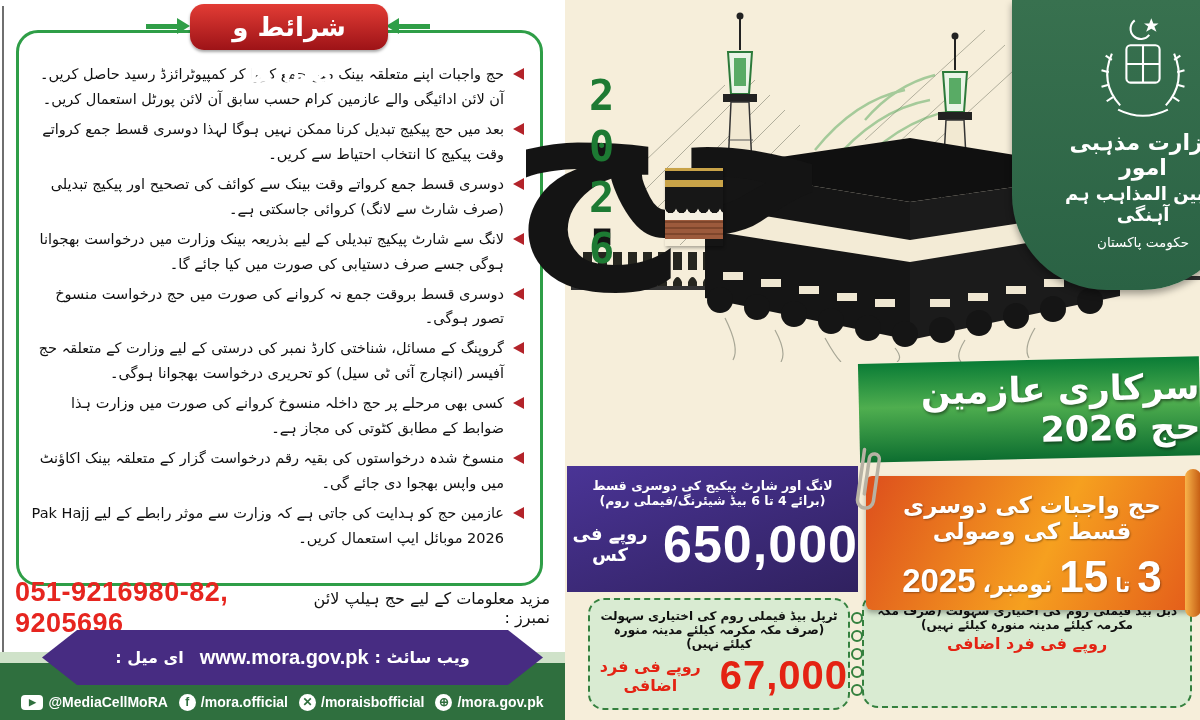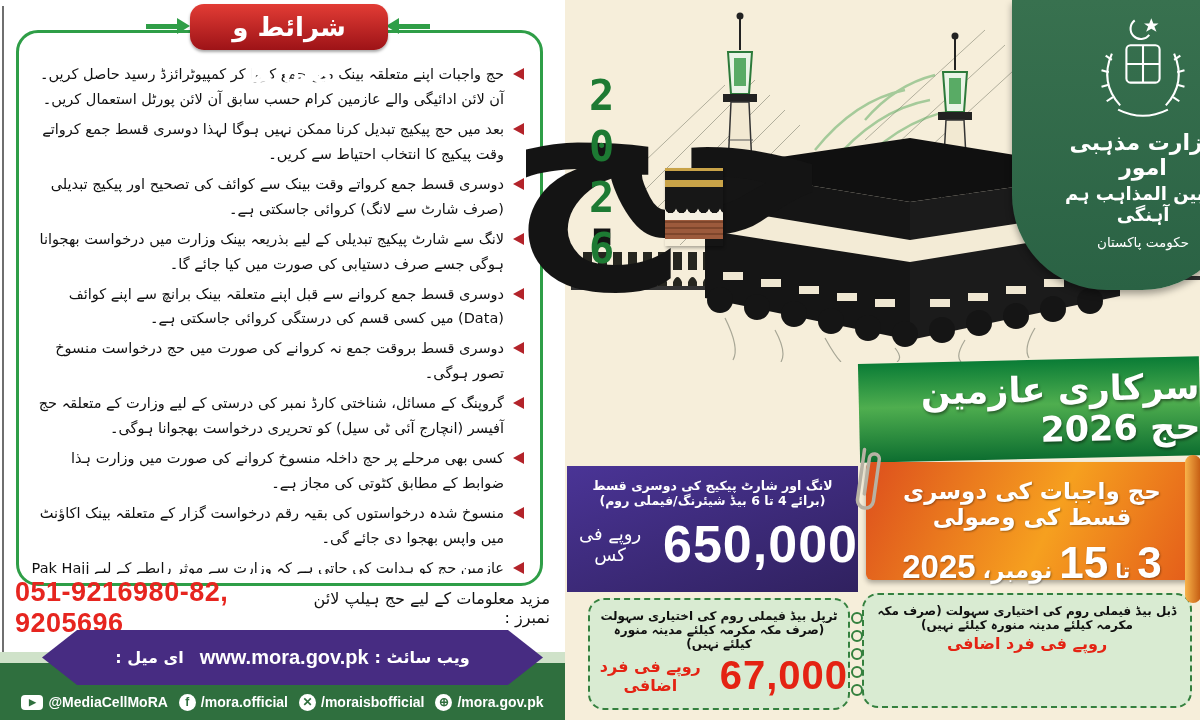--- a/index.html
+++ b/index.html
@@ -86,23 +86,23 @@
   .main-banner{left:294px;top:360px;width:341px;height:99px;z-index:4;display:flex;align-items:center;
              justify-content:center;color:#fff;font-size:35px;font-weight:800;direction:rtl;
              background:linear-gradient(180deg,#0a7c36,#4fae4f 45%,#0d6e30);
              transform:rotate(-1.3deg);text-shadow:1px 2px 3px rgba(0,0,0,.45);}
 
   .purple-box{left:2px;top:466px;width:291px;height:126px;z-index:5;text-align:center;color:#fff;
              background:linear-gradient(160deg,#4a3496,#30215f);padding-top:12px;box-sizing:border-box;}
   .pk-label{font-size:12.5px;font-weight:bold;direction:rtl;padding:0 8px;}
   .pk-row{display:flex;direction:rtl;align-items:center;justify-content:center;gap:10px;margin-top:6px;}
   .pk-amount{font-size:52px;font-weight:800;font-family:"Liberation Sans",sans-serif;letter-spacing:1px;}
-  .pk-unit{font-size:18px;font-weight:normal;}
-
-  .scroll{left:301px;top:462px;width:332px;height:118px;z-index:4;color:#fff;text-align:center;
+  .pk-unit{font-size:18px;font-weight:bold;}
+
+  .scroll{left:301px;top:476px;width:332px;height:134px;z-index:4;color:#fff;text-align:center;
           background:linear-gradient(115deg,#dd4f1d,#f6a01f 55%,#e35a1a);border-radius:6px;
           box-shadow:0 3px 5px rgba(0,0,0,.3);}
   .scroll-roll{position:absolute;right:-3px;top:-7px;width:16px;height:148px;border-radius:8px;
           background:linear-gradient(90deg,#f8b34a,#c35a11);}
   .s-title{font-size:23px;font-weight:800;direction:rtl;margin-top:16px;padding:0 16px;
           text-shadow:1px 1px 2px rgba(0,0,0,.35);}
   .s-date{direction:rtl;display:flex;justify-content:center;align-items:baseline;gap:7px;margin-top:8px;
           text-shadow:1px 1px 2px rgba(0,0,0,.35);}
   .s-d-big{font-size:44px;font-weight:800;font-family:"Liberation Sans",sans-serif;}
   .s-d-sep{font-size:20px;font-weight:bold;}
@@ -134,21 +134,20 @@
     <div class="abs terms-border"></div>
     <div class="abs arr arr-l"></div>
     <div class="abs arr arr-r"></div>
     <div class="abs terms-pill">شرائط و ضوابط</div>
 
     <ul class="abs terms-list">
       <li>حج واجبات اپنے متعلقہ بینک میں جمع کروا کر کمپیوٹرائزڈ رسید حاصل کریں۔ آن لائن ادائیگی والے عازمین کرام حسب سابق آن لائن پورٹل استعمال کریں۔</li>
       <li>بعد میں حج پیکیج تبدیل کرنا ممکن نہیں ہوگا لہذا دوسری قسط جمع کرواتے وقت پیکیج کا انتخاب احتیاط سے کریں۔</li>
       <li>دوسری قسط جمع کرواتے وقت بینک سے کوائف کی تصحیح اور پیکیج تبدیلی (صرف شارٹ سے لانگ) کروائی جاسکتی ہے۔</li>
       <li>لانگ سے شارٹ پیکیج تبدیلی کے لیے بذریعہ بینک وزارت میں درخواست بھجوانا ہوگی جسے صرف دستیابی کی صورت میں کیا جائے گا۔</li>
-      <li>دوسری قسط جمع کروانے سے قبل اپنے متعلقہ بینک برانچ سے اپنے کوائف (Data) میں کسی قسم کی درستگی کروائی جاسکتی ہے۔</li>
       <li>دوسری قسط بروقت جمع نہ کروانے کی صورت میں حج درخواست منسوخ تصور ہوگی۔</li>
       <li>گروپنگ کے مسائل، شناختی کارڈ نمبر کی درستی کے لیے وزارت کے متعلقہ حج آفیسر (انچارج آئی ٹی سیل) کو تحریری درخواست بھجوانا ہوگی۔</li>
       <li>کسی بھی مرحلے پر حج داخلہ منسوخ کروانے کی صورت میں وزارت ہذا ضوابط کے مطابق کٹوتی کی مجاز ہے۔</li>
       <li>منسوخ شدہ درخواستوں کی بقیہ رقم درخواست گزار کے متعلقہ بینک اکاؤنٹ میں واپس بھجوا دی جائے گی۔</li>
       <li>عازمین حج کو ہدایت کی جاتی ہے کہ وزارت سے موثر رابطے کے لیے Pak Hajj 2026 موبائل ایپ استعمال کریں۔</li>
     </ul>
 
     <div class="abs helpline">
       <span class="helpline-label">مزید معلومات کے لیے حج ہیلپ لائن نمبرز :</span>
       <span class="helpline-numbers">051-9216980-82, 9205696</span>

